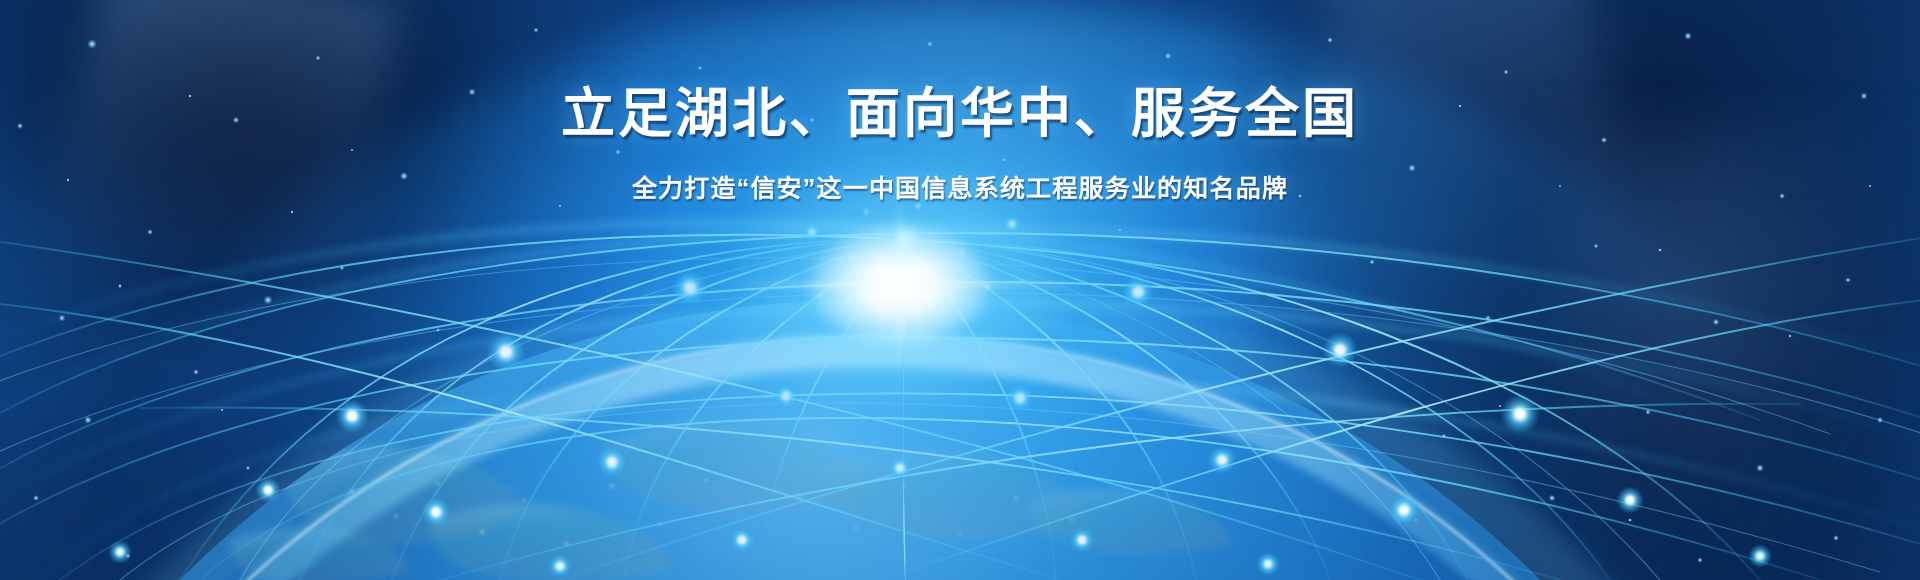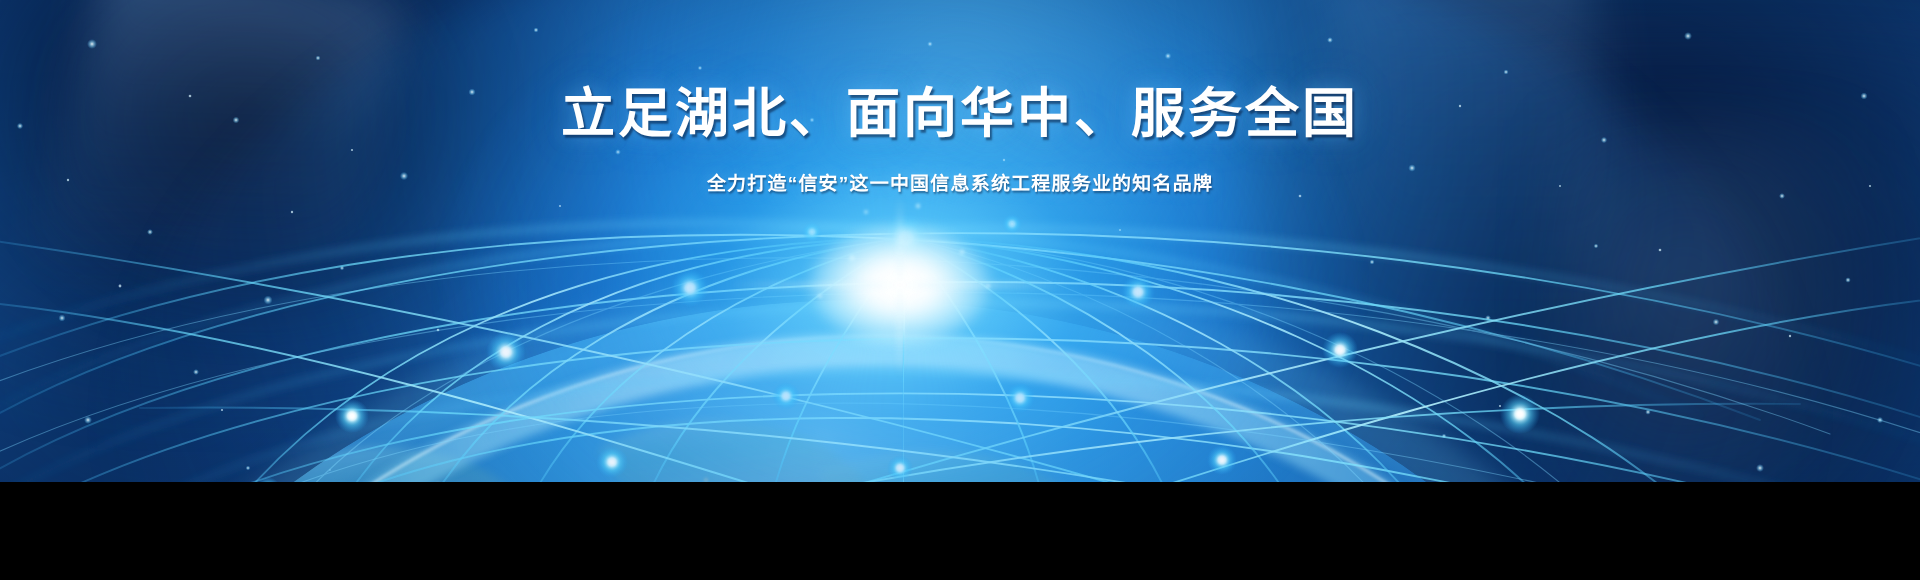--- a/index.html
+++ b/index.html
@@ -9,21 +9,21 @@
     background: #000;
   }
   body {
     font-family: "Liberation Sans", "DejaVu Sans", sans-serif;
   }
 
   
   .banner {
     position: relative;
     width: 1920px;
-    height: 482px;
+    height: 580px;
     overflow: hidden;
     background: #15803d;
     isolation: isolate;
   }
   .bg-base2 {
     position: absolute;
     inset: 0;
     background:
       radial-gradient(ellipse 880px 500px at 47% 50%, rgba(40,150,230,0.95) 0%, rgba(25,110,200,0.7) 35%, rgba(16,70,150,0.25) 65%, rgba(10,45,110,0) 100%),
       linear-gradient(180deg, #0e3f7d 0%, #1457a0 40%, #12529a 70%, #0d3c78 100%);
@@ -175,21 +175,21 @@
     letter-spacing: 3px;
     text-shadow:
        2px 3px 2px rgba(6,26,60,0.55),
        0 0 18px rgba(120,200,255,0.40),
        0 0 42px rgba(60,160,240,0.28);
     white-space: nowrap;
   }
   .subheadline {
     margin: 26px 0 0 0;
     color: #ffffff;
-    font-size: 19px;
+    font-size: 25px;
     font-weight: 600;
     letter-spacing: 1.2px;
     text-shadow:
        1px 2px 2px rgba(6,26,60,0.50),
        0 0 14px rgba(120,200,255,0.35);
     white-space: nowrap;
   }
 </style>
 </head>
 <body>

